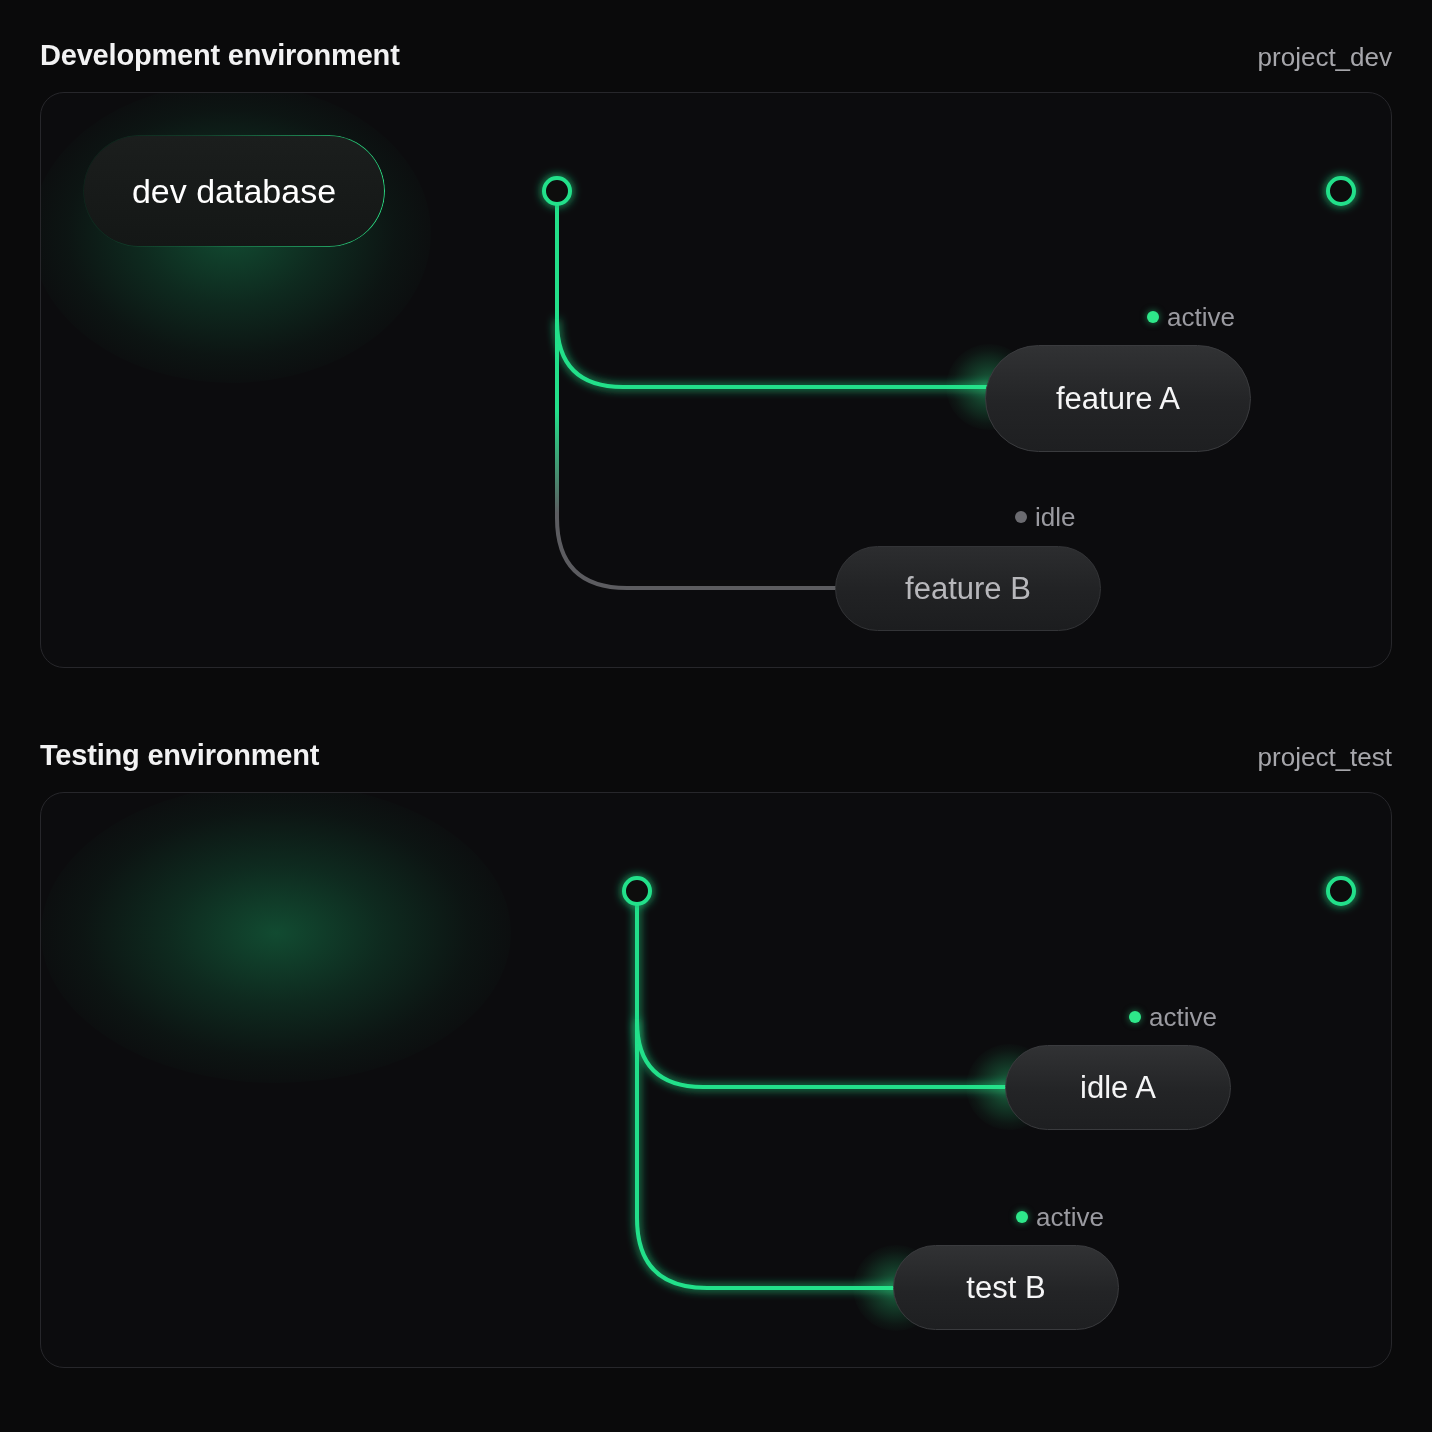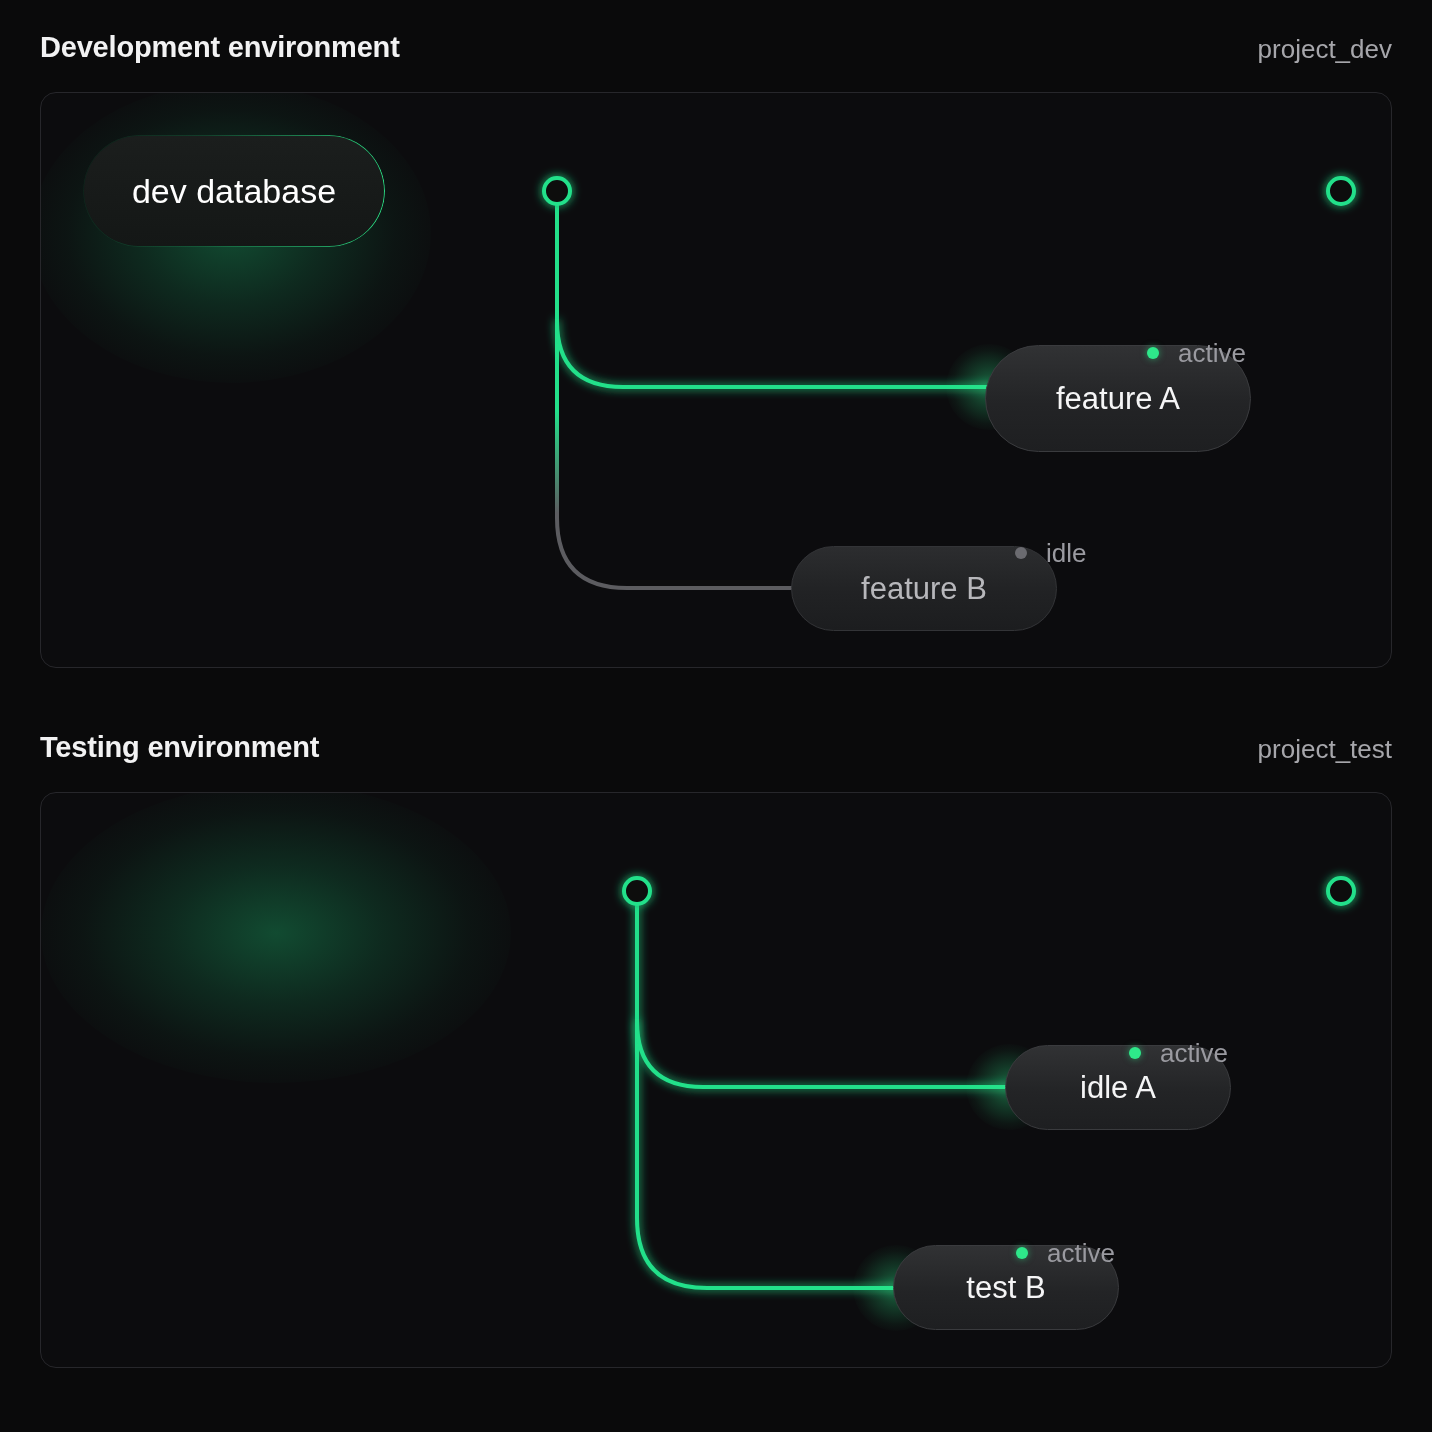--- a/index.html
+++ b/index.html
@@ -11,21 +11,21 @@
   }
   .page { position: relative; width: 1432px; height: 1432px; }
 
   .section { position: absolute; left: 0; width: 1432px; }
   .sec-dev  { top: 0px; }
   .sec-test { top: 700px; }
 
   .sec-head {
     position: relative;
     height: 92px;
-    padding: 12px 40px;
+    padding: 4px 40px;
     display: flex;
     align-items: flex-end;
     justify-content: space-between;
   }
   .sec-title {
     font-size: 29px;
     font-weight: 700;
     color: #f2f2f3;
     letter-spacing: -0.2px;
     line-height: 1;
@@ -38,21 +38,21 @@
     line-height: 1;
     padding-bottom: 18px;
     margin-left: 47px;
   }
 
   .panel {
     position: relative;
     margin: 0 40px;
     height: 576px;
     border: 1px solid #27272b;
-    border-radius: 16px;
+    border-radius: 24px;
     background: #0c0c0e;
     overflow: hidden;
   }
 
   .canvas { position: absolute; inset: 0; width: 1352px; height: 576px; }
 
   
   .node {
     position: absolute;
     display: flex;
@@ -121,23 +121,22 @@
     background: radial-gradient(circle at center, rgba(46,232,138,0.42) 0%, rgba(46,232,138,0.20) 34%, rgba(46,232,138,0.05) 60%, rgba(0,0,0,0) 74%);
     pointer-events: none;
     z-index: 3;
   }
 
   
   .status {
     position: absolute;
     display: flex;
     align-items: center;
-    gap: 19px;
+    gap: 8px;
     z-index: 5;
-    margin-top: 36px;
   }
   .status .dot {
     width: 12px; height: 12px;
     border-radius: 50%;
     flex: none;
   }
   .status .dot.active { background: #2ee88a; box-shadow: 0 0 7px rgba(46,232,138,0.55); }
   .status .dot.idle   { background: #6b6b70; }
   .status .txt { font-size: 26px; color: #9a9aa0; line-height: 1; }
   .status.is-idle .txt { color: #9a9aa0; }
@@ -199,21 +198,21 @@
           <span class="txt">active</span>
         </div>
         <div class="node leaf-node" style="left:944px; top:252px; width:266px; height:107px;">
           <span class="node-label">feature A</span>
         </div>
 
         <div class="status is-idle" style="left:974px; top:411px;">
           <span class="dot idle"></span>
           <span class="txt">idle</span>
         </div>
-        <div class="node leaf-node idle" style="left:750px; top:453px; width:266px; height:85px;">
+        <div class="node leaf-node idle" style="left:794px; top:453px; width:266px; height:85px;">
           <span class="node-label">feature B</span>
         </div>
 
       </div>
     </div>
   </div>
 
   <div class="section sec-test">
 
     <div class="sec-head">

